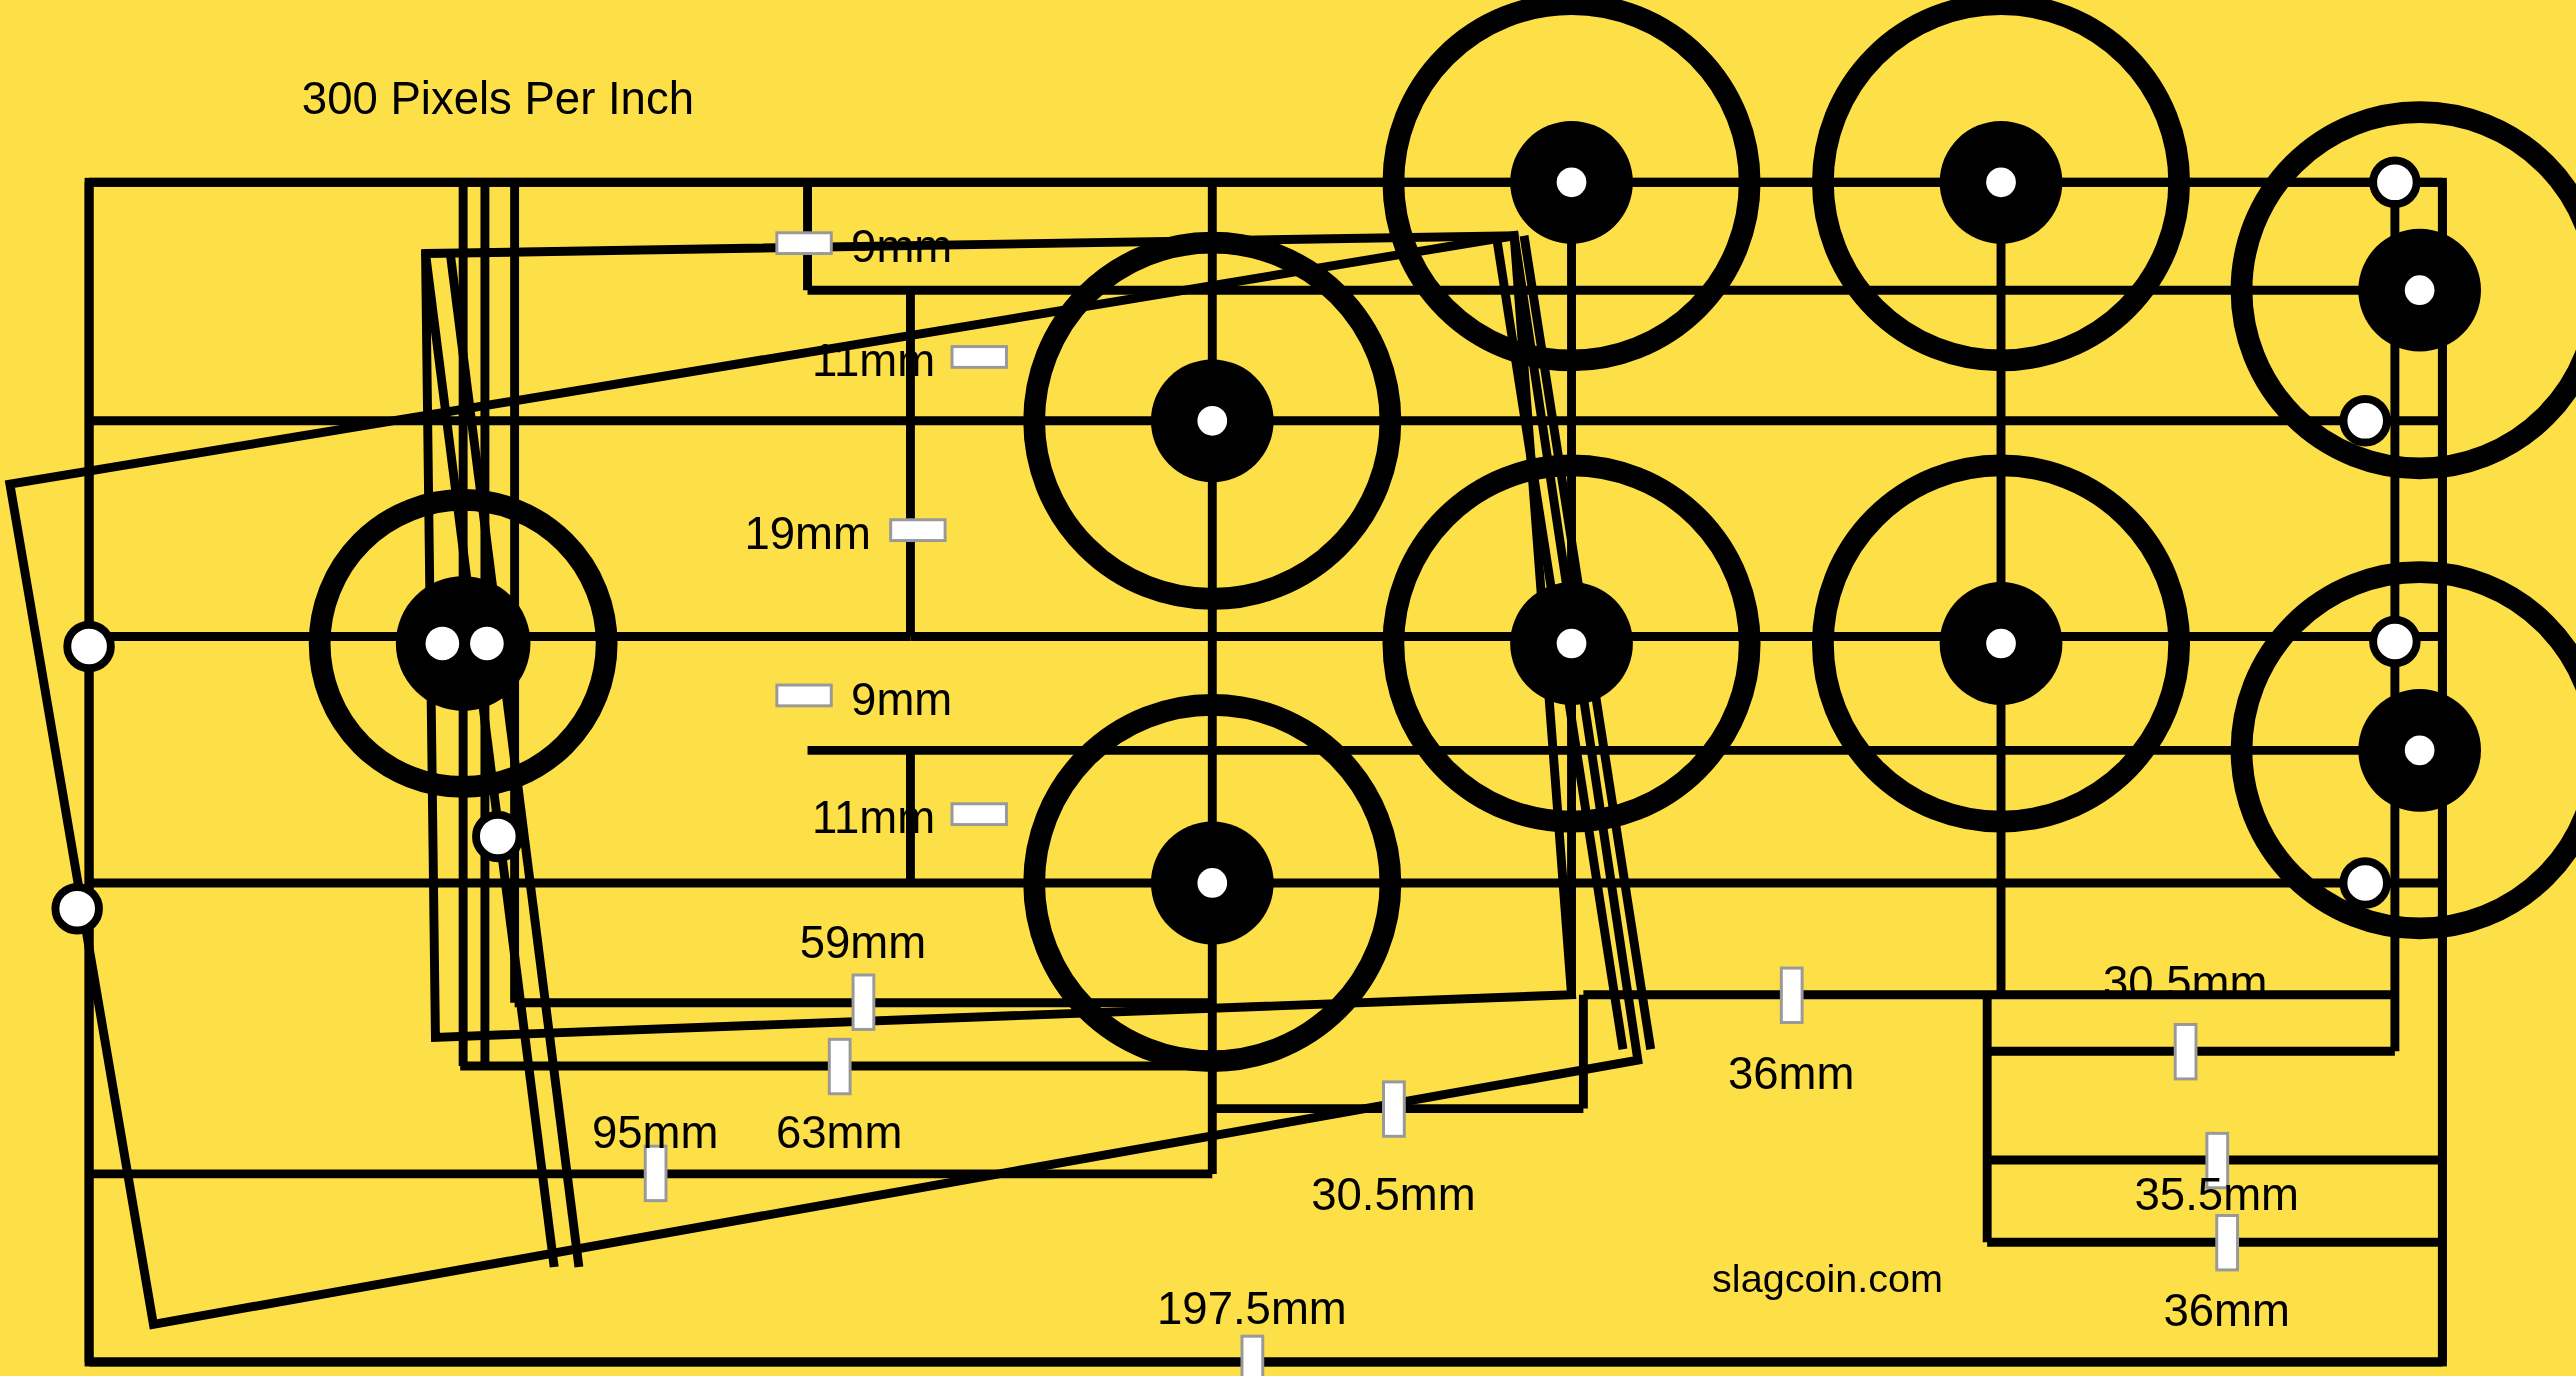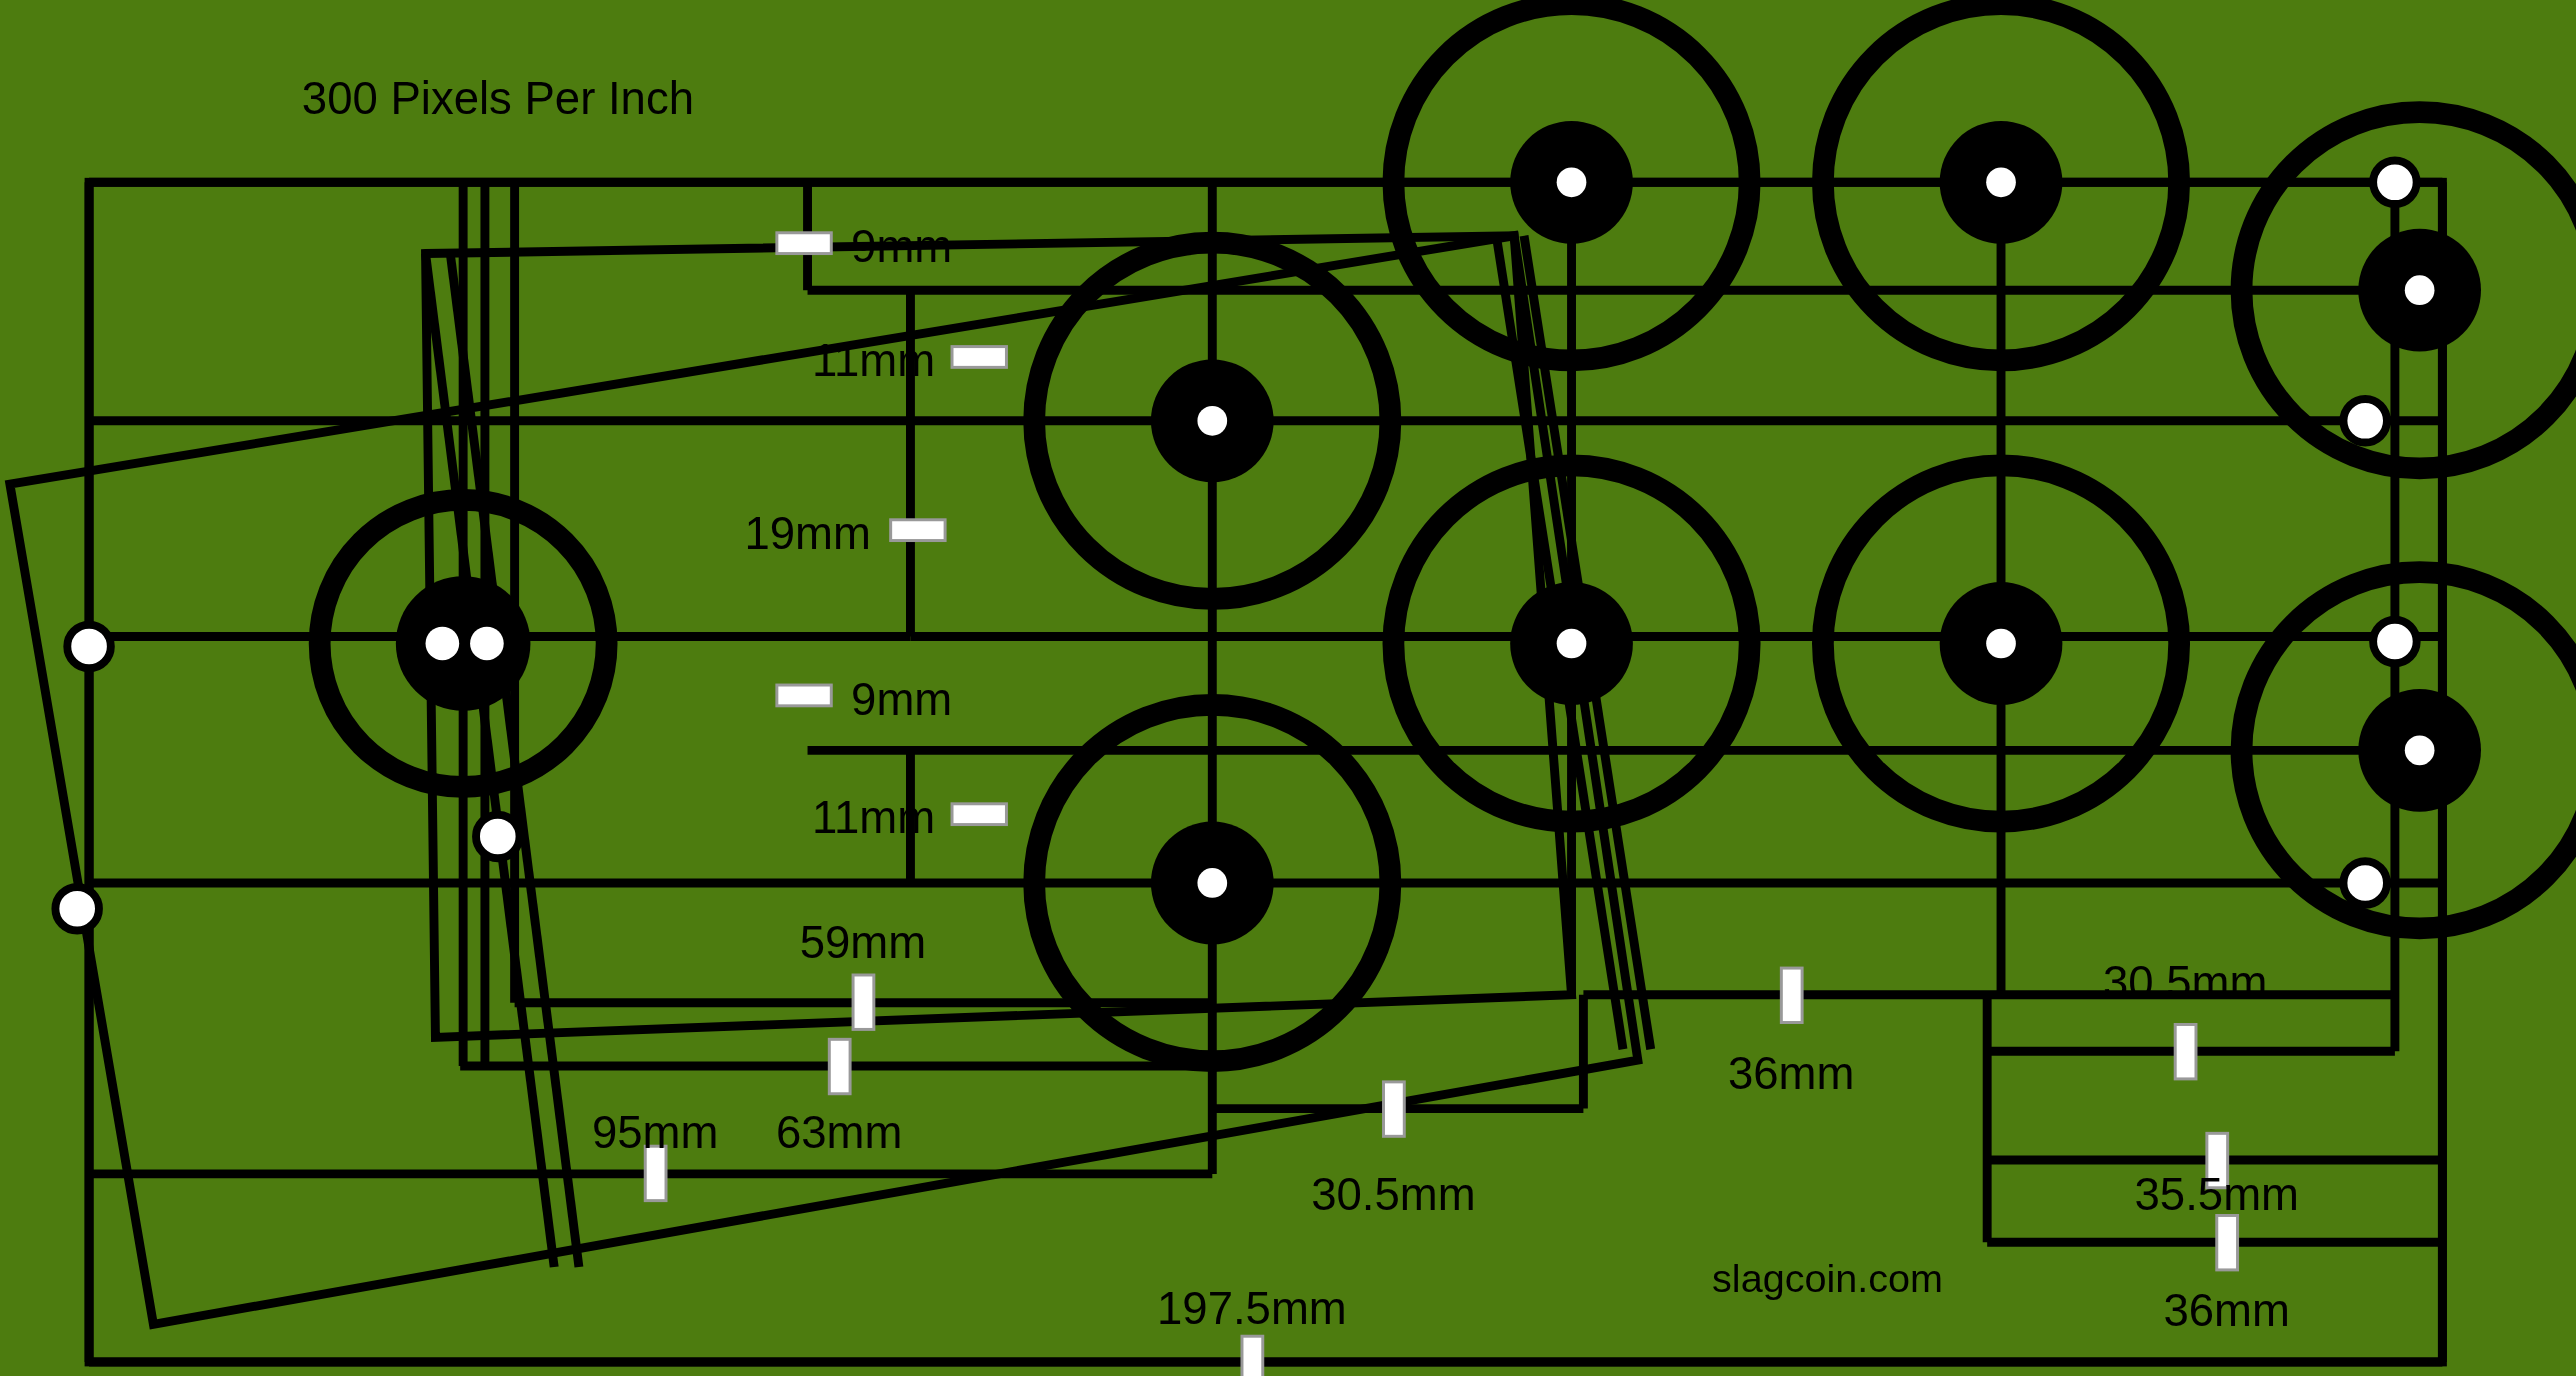--- a/index.html
+++ b/index.html
@@ -1,21 +1,21 @@
 <!DOCTYPE html>
 <html><head>
 <meta charset="utf-8">
 <style>
   html,body{margin:0;padding:0;background:#ffffff;}
   body{font-family:"Liberation Sans", sans-serif;}
   #stage{
     position:relative;
     width:2576px;
     height:1377px;
-    background:#4d7c0f;
+    background:#fde047;
     overflow:hidden;
   }
   svg#drawing{position:absolute;left:0;top:0;width:2576px;height:1377px;display:block;}
   .txt{font-family:"Liberation Sans", sans-serif;fill:#000000;}
   .title{font-size:46px;}
   .credit{font-size:40px;}
   .dim-lbl{font-size:46px;}
 </style>
 </head>
 <body>

